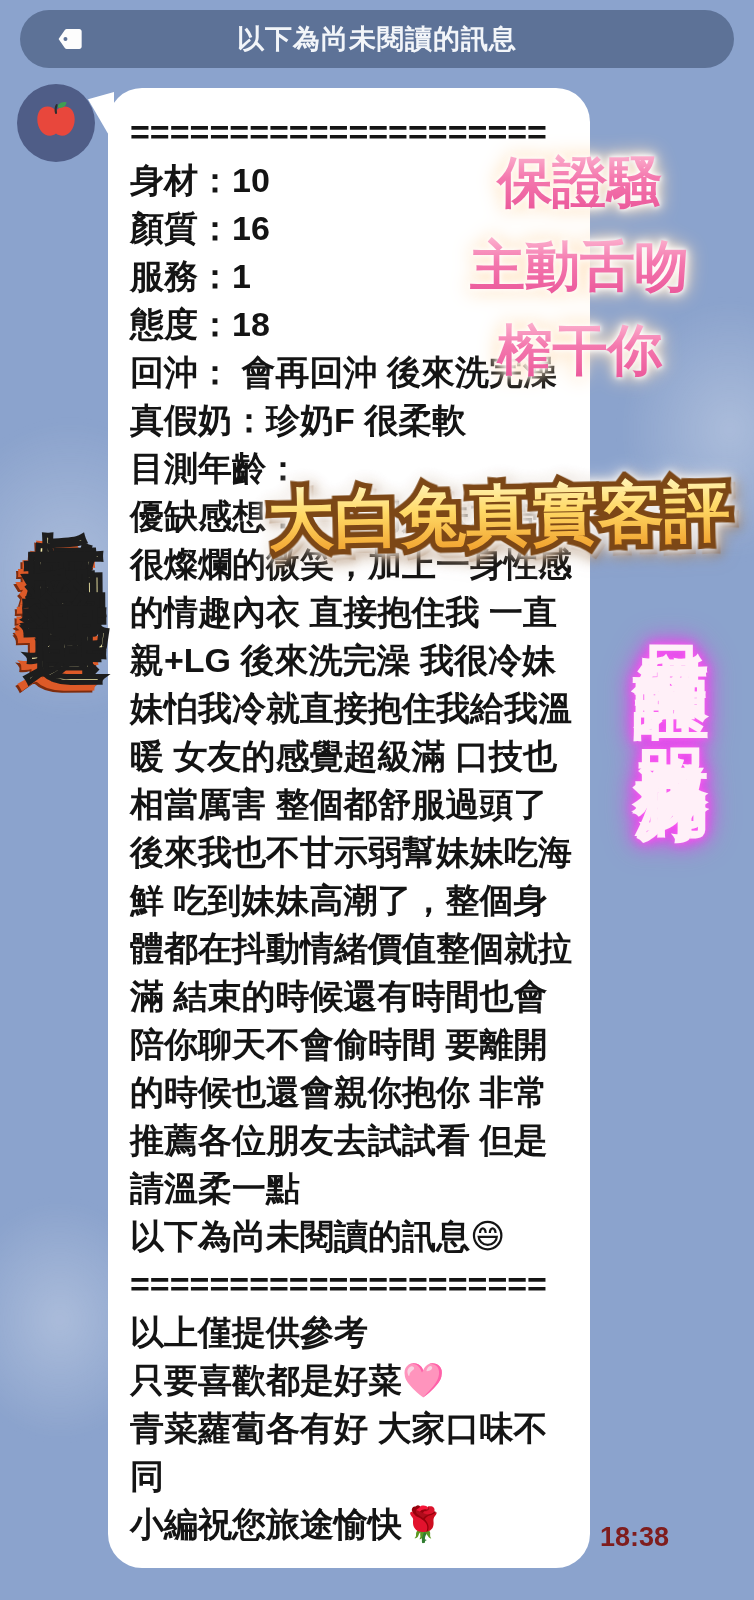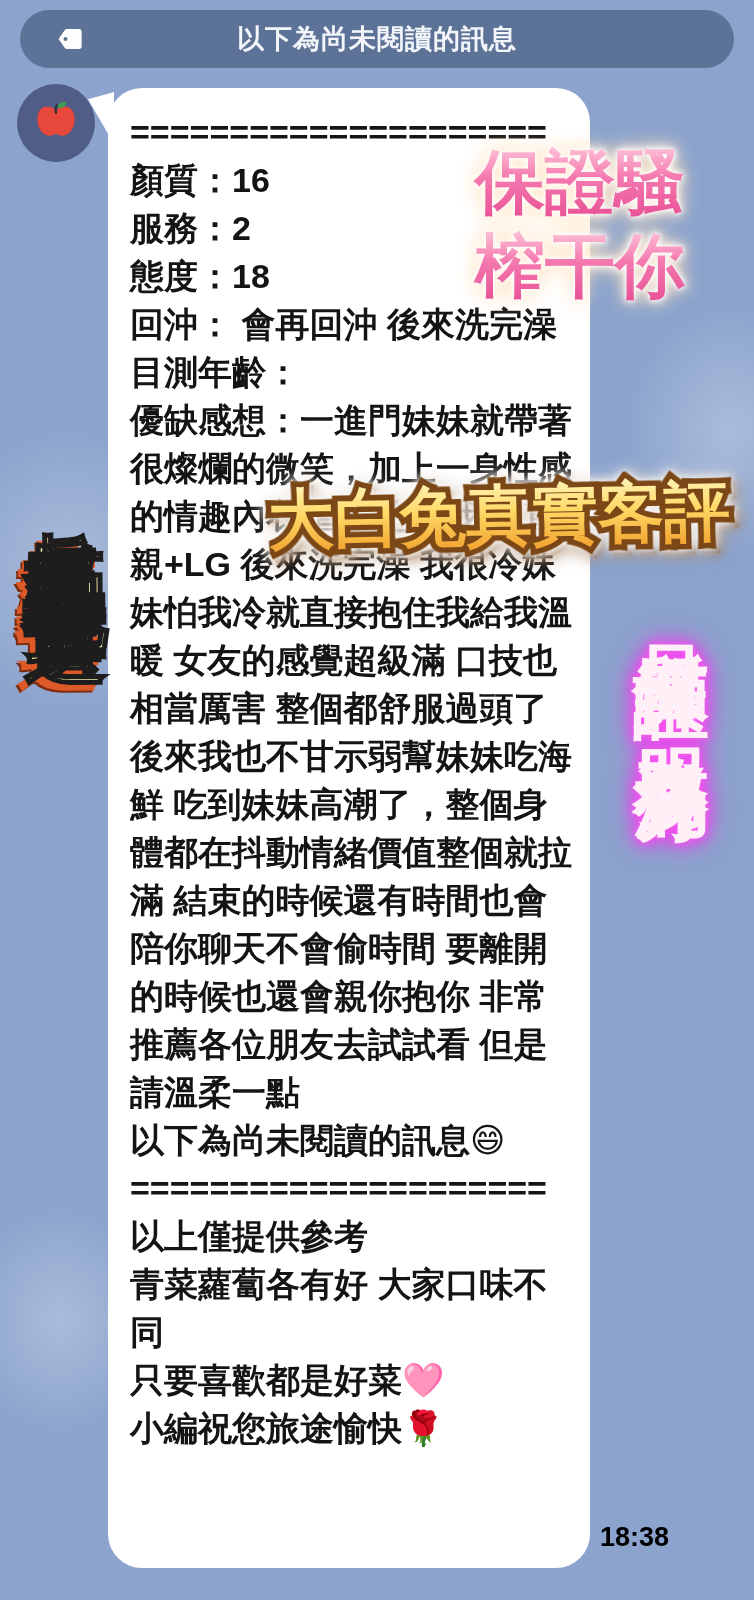--- a/index.html
+++ b/index.html
@@ -47,30 +47,30 @@
   .msg {
     position:absolute; inset:0; padding:20px 16px 20px 22px;
     color:#141414; font-size:34px; font-weight:700; line-height:48px;
     word-break:break-word;
   }
   .msg .line { min-height:48px; }
   .sep { letter-spacing:0px; white-space:nowrap; overflow:hidden; }
 
   .timestamp {
     position:absolute; left:600px; top:1522px;
-    color:#000000; font-size:27px; font-weight:700;
+    color:#7f1d1d; font-size:27px; font-weight:700;
   }
 
   
   .stamp { position:absolute; pointer-events:none; }
 
   
   .stamp-pink {
     left:408px; top:140px; width:344px;
-    text-align:center; font-weight:800; font-size:70px; line-height:84px;
+    text-align:center; font-weight:800; font-size:55px; line-height:84px;
     filter:drop-shadow(0 0 2px #ffffff) drop-shadow(0 0 5px #ffffff) drop-shadow(0 0 9px #ffddb4);
   }
   .stamp-pink .pline {
     display:block;
     background:linear-gradient(180deg,#ffc9dc 4%, #f478ae 45%, #e74b93 100%);
     -webkit-background-clip:text; background-clip:text; color:transparent;
   }
 
   
   .stamp-yellow {
@@ -135,39 +135,42 @@
         <path d="M32 22c-.8-3.5-.8-6.5 1-9.5" stroke="#2e2e2e" stroke-width="2.6" fill="none" stroke-linecap="round"></path>
         <path d="M34 13c3-4.5 8-5 11-4-.5 4-4 7.5-9 7-1.5-.2-2-1.5-2-3z" fill="#3f9e52"></path>
       </svg>
     </span>
   </div>
 
   <div class="bubble-tail"></div>
   <div class="bubble">
     <div class="msg">
       <div class="line sep">=====================</div>
+      <div class="line">身材：10</div>
       <div class="line">顏質：16</div>
-      <div class="line">服務：2</div>
+      <div class="line">服務：1</div>
       <div class="line">態度：18</div>
       <div class="line">回沖： 會再回沖 後來洗完澡</div>
+      <div class="line">真假奶：珍奶F 很柔軟</div>
       <div class="line">目測年齡：</div>
       <div>優缺感想：一進門妹妹就帶著很燦爛的微笑，加上一身性感的情趣內衣 直接抱住我 一直親+LG 後來洗完澡 我很冷妹妹怕我冷就直接抱住我給我溫暖 女友的感覺超級滿 口技也相當厲害 整個都舒服過頭了 後來我也不甘示弱幫妹妹吃海鮮 吃到妹妹高潮了，整個身體都在抖動情緒價值整個就拉滿 結束的時候還有時間也會陪你聊天不會偷時間 要離開的時候也還會親你抱你 非常推薦各位朋友去試試看 但是請溫柔一點</div>
       <div class="line">以下為尚未閱讀的訊息😄</div>
       <div class="line sep">=====================</div>
       <div class="line">以上僅提供參考</div>
+      <div class="line">只要喜歡都是好菜🩷</div>
       <div class="line">青菜蘿蔔各有好 大家口味不同</div>
-      <div class="line">只要喜歡都是好菜🩷</div>
       <div class="line">小編祝您旅途愉快🌹</div>
     </div>
   </div>
 
   <div class="timestamp">18:38</div>
 
   <div class="stamp stamp-pink">
     <span class="pline">保證騷</span>
+    <span class="pline">主動舌吻</span>
     <span class="pline">榨干你</span>
   </div>
 
   <div class="stamp stamp-yellow">
     <span class="y-outline">大白兔真實客評</span>
     <span class="y-fill">大白兔真實客評</span>
   </div>
 
   <div class="stamp stamp-left">眞奶巨乳控首選</div>
 

